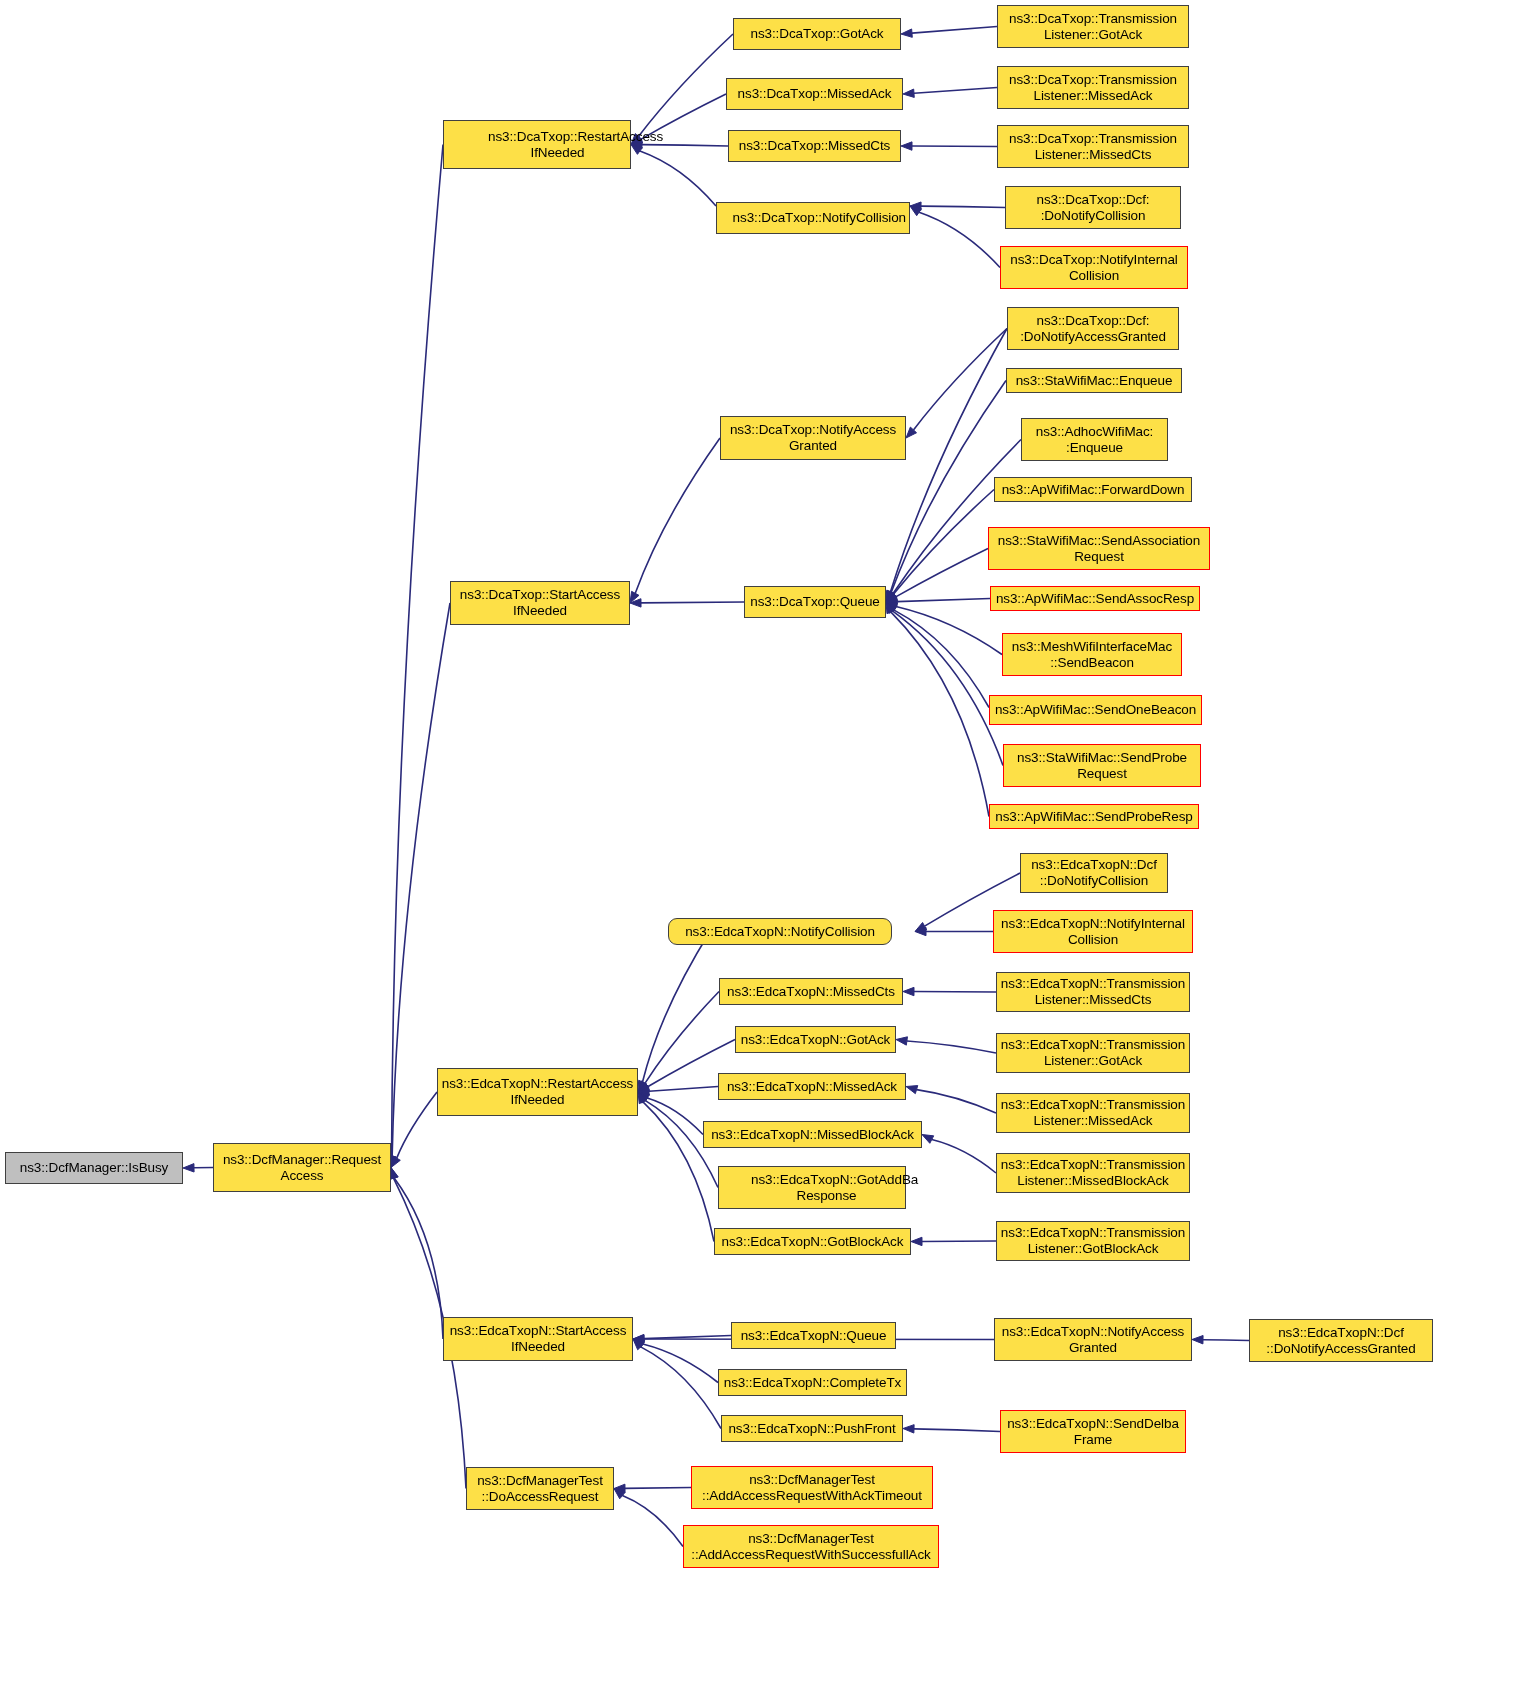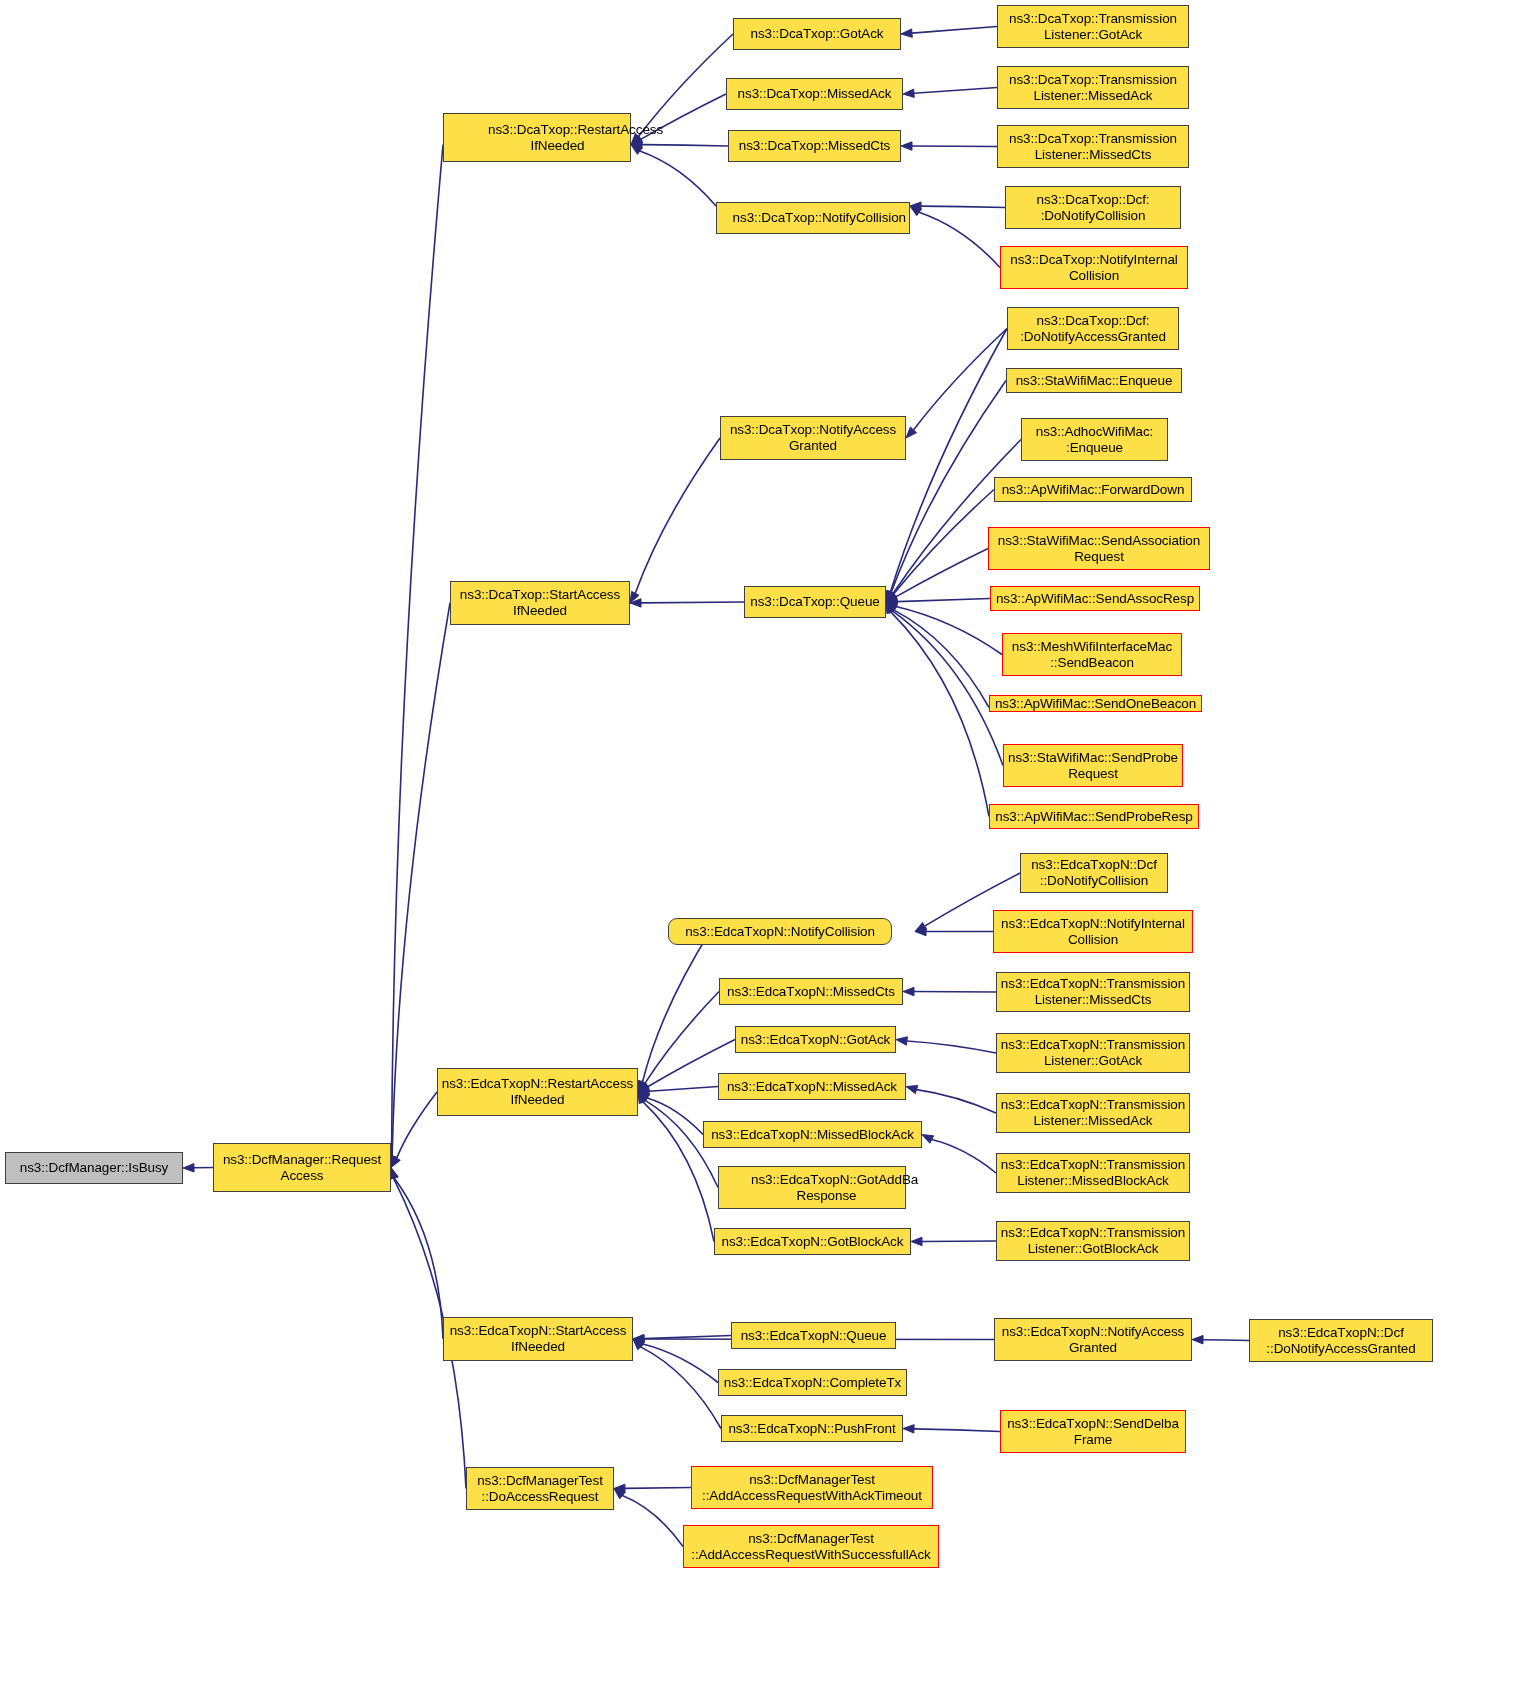--- a/index.html
+++ b/index.html
@@ -250,21 +250,21 @@
       </g>
       <g>
         <path d="M 683 1546.5 Q 656.428427504244 1509.2722155552958 622.4203489786989 1495.577974503834" fill="none" stroke="#2a2a7a" stroke-width="1.6"></path>
         <polygon points="614,1488.5 625.1228483347082,1492.3629321665126 619.7178496226896,1498.7930168411553" fill="#2a2a7a" stroke="#2a2a7a" stroke-width="1"></polygon>
       </g>
     </svg>
   <div id="nodes">
       <div class="node current" style="left: 5px; top: 1152px; width: 178px; height: 32px;"><span class="lbl">ns3::DcfManager::IsBusy</span></div>
       <div class="node" style="left: 213px; top: 1143px; width: 178px; height: 49px;"><span class="lbl">ns3::DcfManager::Request
 Access</span></div>
-      <div class="node" style="left: 443px; top: 113px; width: 188px; height: 49px; padding-left: 44px;"><span class="lbl">ns3::DcaTxop::RestartAccess
+      <div class="node" style="left: 443px; top: 120px; width: 188px; height: 49px; padding-left: 44px;"><span class="lbl">ns3::DcaTxop::RestartAccess
 IfNeeded</span></div>
       <div class="node" style="left: 733px; top: 18px; width: 168px; height: 32px;"><span class="lbl">ns3::DcaTxop::GotAck</span></div>
       <div class="node" style="left: 726px; top: 78px; width: 177px; height: 32px;"><span class="lbl">ns3::DcaTxop::MissedAck</span></div>
       <div class="node" style="left: 728px; top: 130px; width: 173px; height: 32px;"><span class="lbl">ns3::DcaTxop::MissedCts</span></div>
       <div class="node" style="left: 716px; top: 202px; width: 194px; height: 32px; text-align: right;"><span class="lbl">ns3::DcaTxop::NotifyCollision</span></div>
       <div class="node" style="left: 997px; top: 5px; width: 192px; height: 43px;"><span class="lbl">ns3::DcaTxop::Transmission
 Listener::GotAck</span></div>
       <div class="node" style="left: 997px; top: 66px; width: 192px; height: 43px;"><span class="lbl">ns3::DcaTxop::Transmission
 Listener::MissedAck</span></div>
       <div class="node" style="left: 997px; top: 125px; width: 192px; height: 43px;"><span class="lbl">ns3::DcaTxop::Transmission
@@ -282,22 +282,22 @@
 :DoNotifyAccessGranted</span></div>
       <div class="node" style="left: 1006px; top: 368px; width: 176px; height: 25px;"><span class="lbl">ns3::StaWifiMac::Enqueue</span></div>
       <div class="node" style="left: 1021px; top: 418px; width: 147px; height: 43px;"><span class="lbl">ns3::AdhocWifiMac:
 :Enqueue</span></div>
       <div class="node" style="left: 994px; top: 477px; width: 198px; height: 25px;"><span class="lbl">ns3::ApWifiMac::ForwardDown</span></div>
       <div class="node red" style="left: 988px; top: 527px; width: 222px; height: 43px;"><span class="lbl">ns3::StaWifiMac::SendAssociation
 Request</span></div>
       <div class="node red" style="left: 990px; top: 586px; width: 210px; height: 25px;"><span class="lbl">ns3::ApWifiMac::SendAssocResp</span></div>
       <div class="node red" style="left: 1002px; top: 633px; width: 180px; height: 43px;"><span class="lbl">ns3::MeshWifiInterfaceMac
 ::SendBeacon</span></div>
-      <div class="node red" style="left: 989px; top: 695px; width: 213px; height: 17px;"><span class="lbl">ns3::ApWifiMac::SendOneBeacon</span></div>
-      <div class="node red" style="left: 1003px; top: 744px; width: 180px; height: 43px;"><span class="lbl">ns3::StaWifiMac::SendProbe
+      <div class="node red" style="left: 989px; top: 695px; width: 213px; height: 30px;"><span class="lbl">ns3::ApWifiMac::SendOneBeacon</span></div>
+      <div class="node red" style="left: 1003px; top: 744px; width: 198px; height: 43px;"><span class="lbl">ns3::StaWifiMac::SendProbe
 Request</span></div>
       <div class="node red" style="left: 989px; top: 804px; width: 210px; height: 25px;"><span class="lbl">ns3::ApWifiMac::SendProbeResp</span></div>
       <div class="node" style="left: 437px; top: 1068px; width: 201px; height: 48px;"><span class="lbl">ns3::EdcaTxopN::RestartAccess
 IfNeeded</span></div>
       <div class="node" style="left: 668px; top: 918px; width: 224px; height: 27px; border-radius: 9px;"><span class="lbl">ns3::EdcaTxopN::NotifyCollision</span></div>
       <div class="node" style="left: 719px; top: 978px; width: 184px; height: 27px;"><span class="lbl">ns3::EdcaTxopN::MissedCts</span></div>
       <div class="node" style="left: 735px; top: 1026px; width: 161px; height: 27px;"><span class="lbl">ns3::EdcaTxopN::GotAck</span></div>
       <div class="node" style="left: 718px; top: 1073px; width: 188px; height: 27px;"><span class="lbl">ns3::EdcaTxopN::MissedAck</span></div>
       <div class="node" style="left: 703px; top: 1121px; width: 219px; height: 27px;"><span class="lbl">ns3::EdcaTxopN::MissedBlockAck</span></div>
       <div class="node" style="left: 718px; top: 1166px; width: 188px; height: 43px; padding-left: 32px;"><span class="lbl">ns3::EdcaTxopN::GotAddBa

